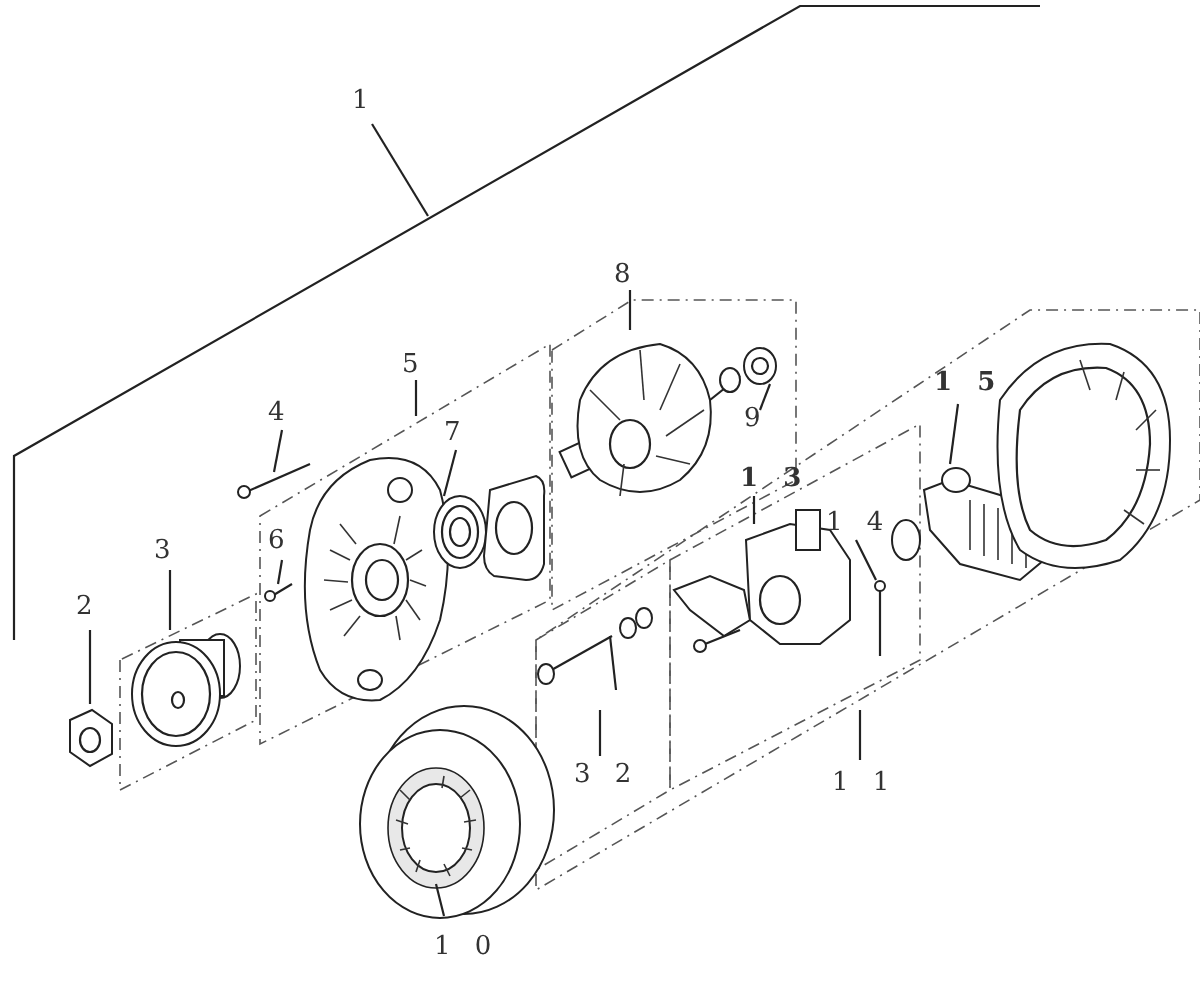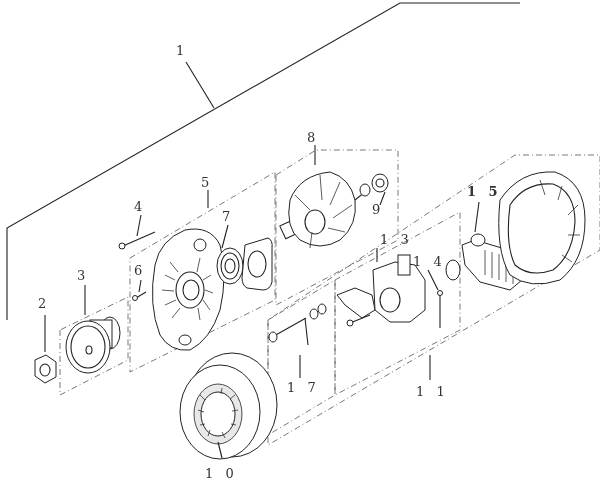--- a/index.html
+++ b/index.html
@@ -179,18 +179,18 @@
 
 <span class="label" style="left:176px;top:44px;">1</span>
 <span class="label" style="left:38px;top:297px;">2</span>
 <span class="label" style="left:77px;top:269px;">3</span>
 <span class="label" style="left:134px;top:200px;">4</span>
 <span class="label" style="left:201px;top:176px;">5</span>
 <span class="label" style="left:134px;top:264px;">6</span>
 <span class="label" style="left:222px;top:210px;">7</span>
 <span class="label" style="left:307px;top:131px;">8</span>
 <span class="label" style="left:372px;top:203px;">9</span>
-<span class="label" style="left:205px;top:467px;">1 0</span>
+<span class="label" style="left:217px;top:467px;">1 0</span>
 <span class="label" style="left:416px;top:385px;text-align:center;">1 1</span>
-<span class="label" style="left:287px;top:381px;">1 7</span>
-<span class="label" style="left:380px;top:233px;">1 3</span>
+<span class="label" style="left:287px;top:381px;">3 2</span>
+<span class="label" style="left:370px;top:233px;font-weight:bold;">1 3</span>
 <span class="label" style="left:413px;top:255px;">1 4</span>
 <span class="label" style="left:467px;top:185px;font-weight:bold;">1 5</span>
 
 </body></html>

